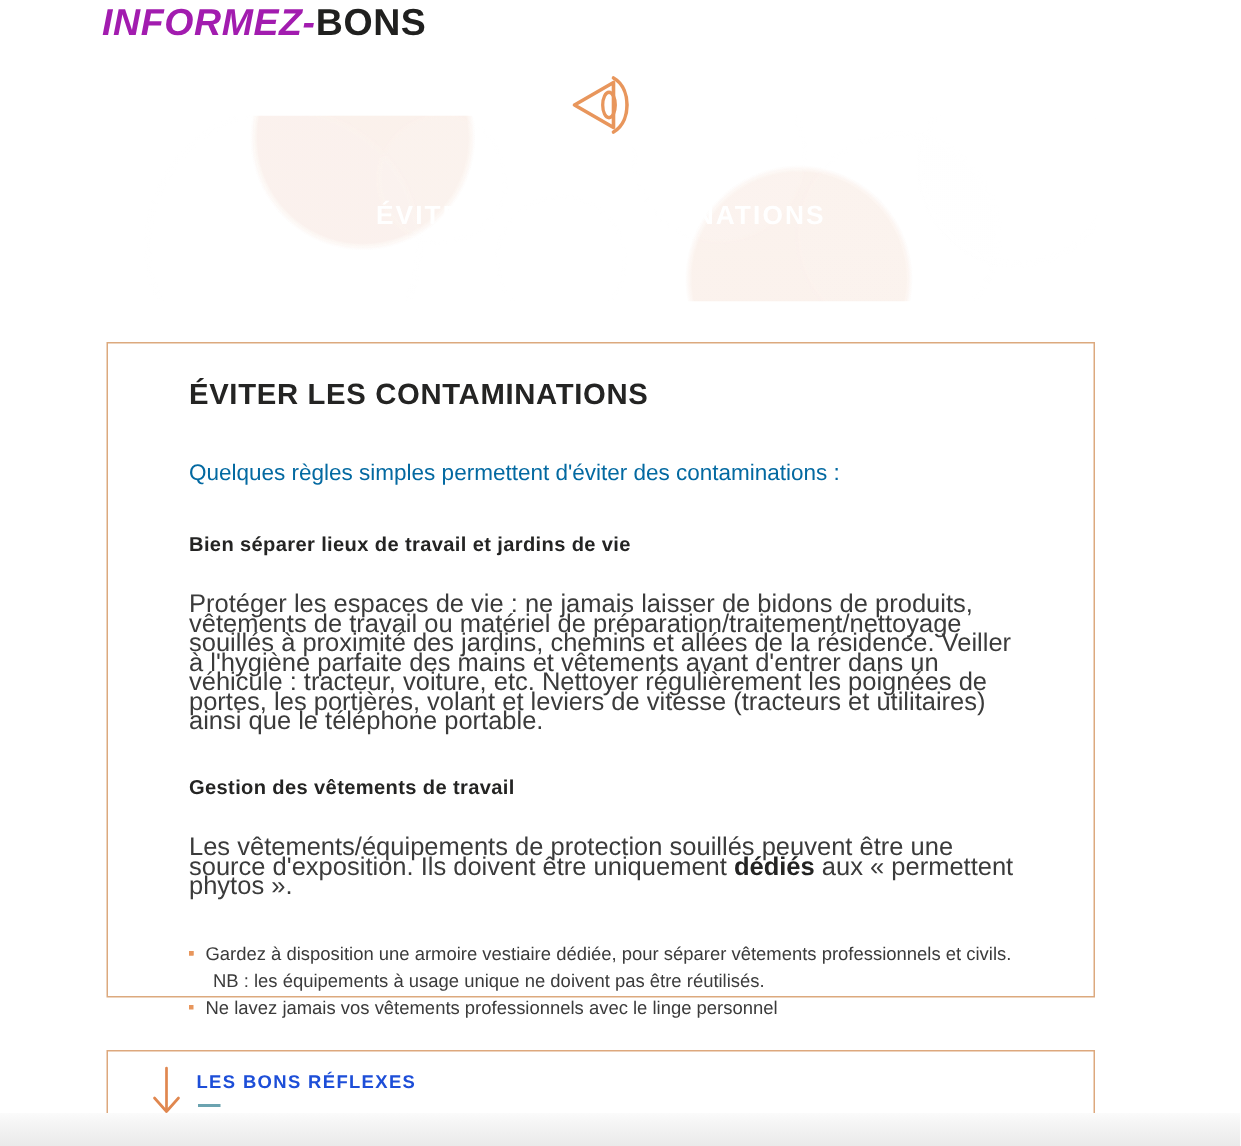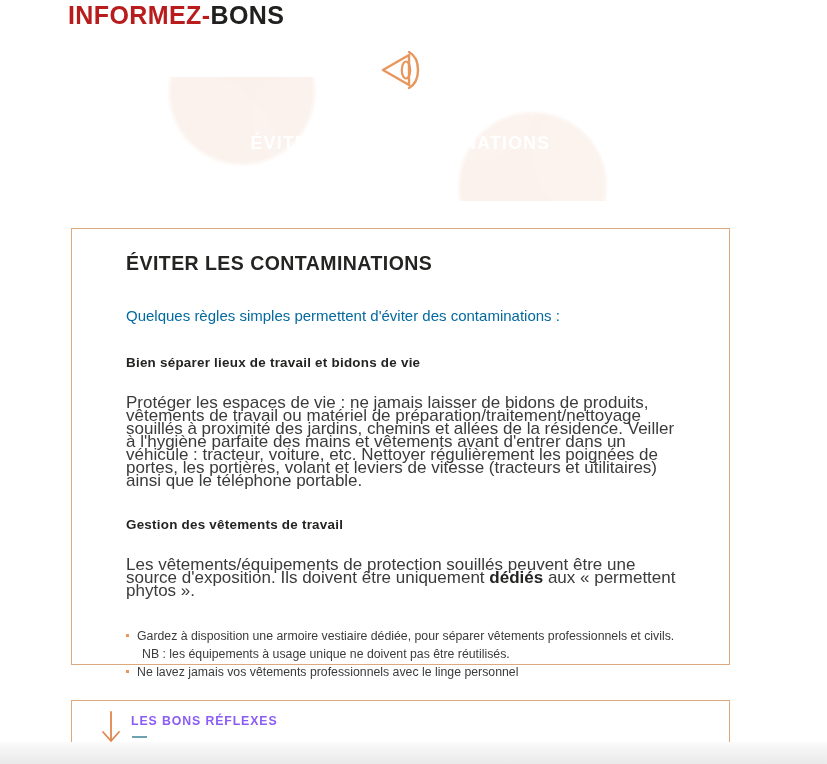--- a/index.html
+++ b/index.html
@@ -34,21 +34,21 @@
   .section-title {
     position: absolute;
     left: 68px;
     top: 0px;
     font-size: 25px;
     font-weight: bold;
     letter-spacing: 0.4px;
     line-height: 30px;
     white-space: nowrap;
   }
-  .section-title .accent { color: #b91c1c; }
+  .section-title .accent { color: #a21caf; font-style: italic; }
   .section-title .dark   { color: #20201f; }
 
   
   .banner {
     position: absolute;
     left: 70px;
     top: 77px;
     width: 661px;
     height: 124px;
     overflow: hidden;
@@ -194,21 +194,21 @@
     position: absolute;
     left: 22px;
     top: 8px;
     width: 34px;
     height: 36px;
   }
   .footer-label {
     position: absolute;
     left: 59px;
     top: 13px;
-    color: #8b5cf6;
+    color: #1d4ed8;
     font-size: 12.3px;
     font-weight: bold;
     letter-spacing: 0.9px;
   }
   .footer-dash {
     position: absolute;
     left: 60px;
     top: 35px;
     width: 15px;
     height: 2px;
@@ -234,21 +234,21 @@
       <path d="M7 24 L33 9 L33 39 Z" stroke="#e8965c" stroke-width="2.4" stroke-linejoin="round" fill="none"></path>
       <path d="M33 6 C40 10, 42 18, 42 24 C42 30, 40 38, 33 42" stroke="#e8965c" stroke-width="2.4" stroke-linecap="round" fill="none"></path>
       <ellipse cx="30" cy="24" rx="4.2" ry="8.5" stroke="#e8965c" stroke-width="2.2" fill="none"></ellipse>
     </svg>
   </div>
 
   <div class="content-card">
     <div class="card-inner">
       <h1 class="card-h1">ÉVITER LES CONTAMINATIONS</h1>
       <p class="card-intro">Quelques règles simples permettent d'éviter des contaminations :</p>
-      <h2 class="card-h2">Bien séparer lieux de travail et bidons de vie</h2>
+      <h2 class="card-h2">Bien séparer lieux de travail et jardins de vie</h2>
       <p class="card-p">Protéger les espaces de vie : ne jamais laisser de bidons de produits, vêtements de travail ou matériel de préparation/traitement/nettoyage souillés à proximité des jardins, chemins et allées de la résidence. Veiller à l'hygiène parfaite des mains et vêtements avant d'entrer dans un véhicule : tracteur, voiture, etc. Nettoyer régulièrement les poignées de portes, les portières, volant et leviers de vitesse (tracteurs et utilitaires) ainsi que le téléphone portable.</p>
       <h2 class="card-h2">Gestion des vêtements de travail</h2>
       <p class="card-p"><span>Les vêtements/équipements de protection souillés peuvent être une source d'exposition. Ils doivent être uniquement </span><b>dédiés</b><span> aux « permettent phytos ».</span></p>
       <ul class="bullets">
         <li><span class="bul"></span></li>
         <li><span class="bul"></span><span>Gardez à disposition une armoire vestiaire dédiée, pour séparer vêtements professionnels et civils.</span><span class="nb">NB : les équipements à usage unique ne doivent pas être réutilisés.</span></li>
         <li><span class="bul"></span><span>Ne lavez jamais vos vêtements professionnels avec le linge personnel</span></li>
       </ul>
     </div>
   </div>

